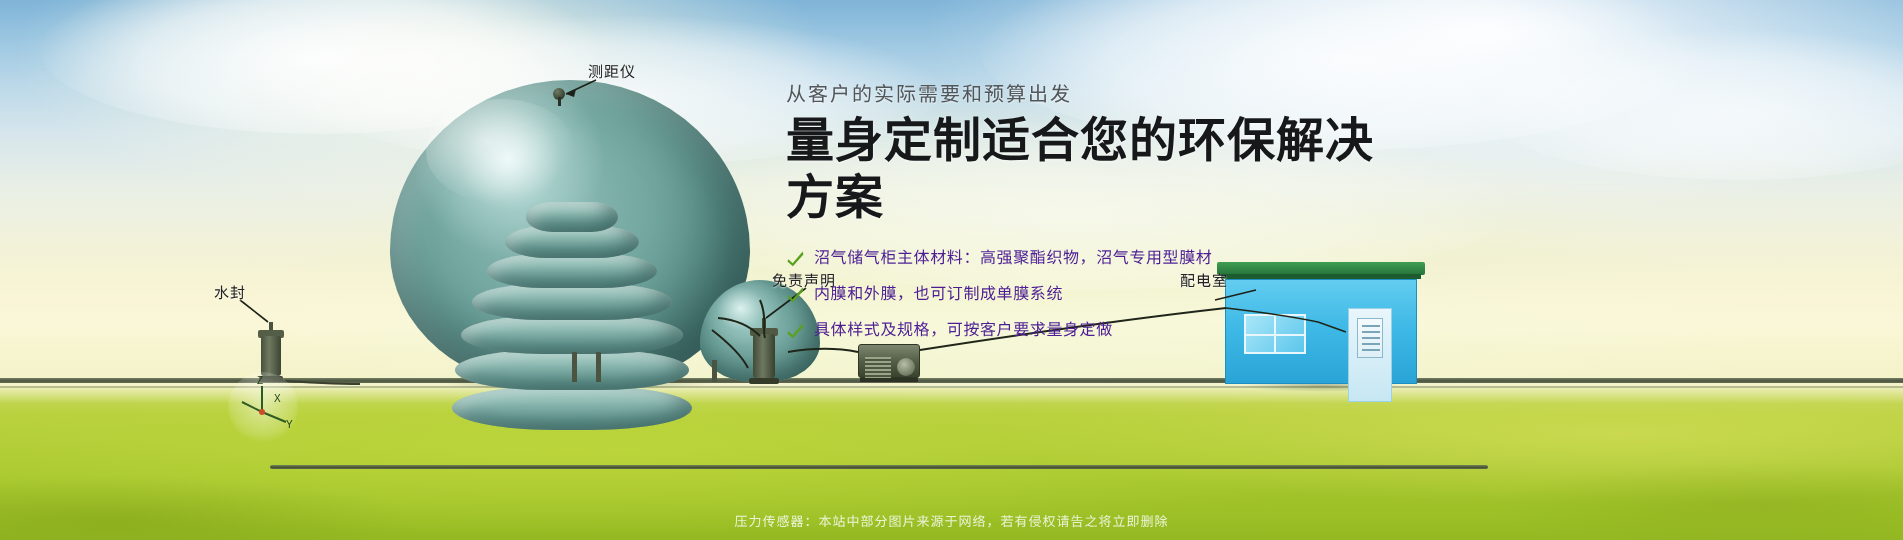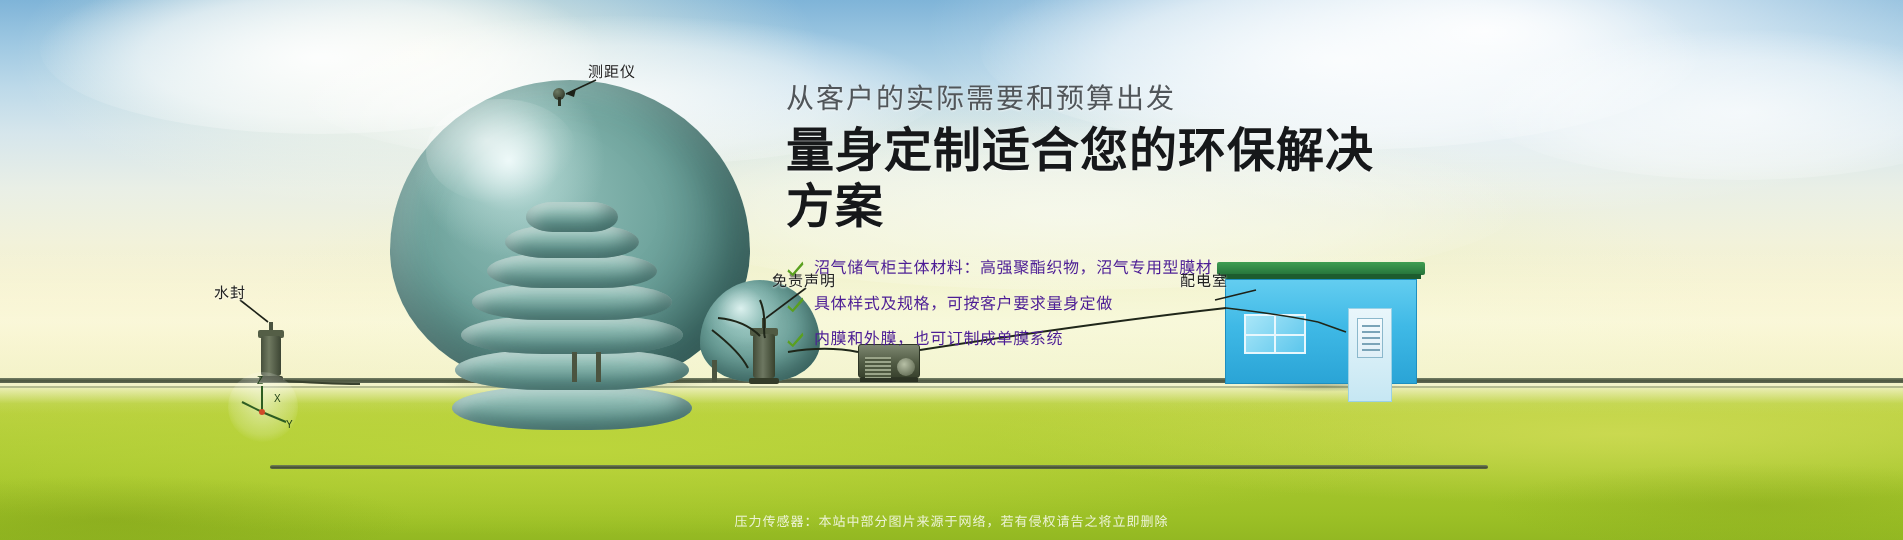--- a/index.html
+++ b/index.html
@@ -218,21 +218,21 @@
   .axis { position:absolute; left:228px; top:372px; width:70px; height:70px; }
   .axis-ring {
     position:absolute; inset:0; border-radius:50%;
     background:radial-gradient(circle at 50% 45%, rgba(255,255,255,.50) 0%, rgba(255,255,255,.16) 60%, rgba(255,255,255,0) 75%);
   }
   .axis svg { position:absolute; left:0; top:0; }
 
   
   .copy { position:absolute; left:786px; top:82px; width:620px; }
   .subtitle {
-    font-size:28px; color:#51565a; letter-spacing:2px; line-height:1.2;
+    font-size:20px; color:#51565a; letter-spacing:2px; line-height:1.2;
     font-weight:400; text-shadow:0 1px 2px rgba(255,255,255,.6);
   }
   .title {
     margin-top:7px; font-size:48px; font-weight:bold; color:#16181a;
     letter-spacing:1px; line-height:1.18;
     text-shadow:0 1px 3px rgba(255,255,255,.55);
   }
   .bullets { margin-top:22px; }
   .bullet { display:flex; align-items:center; margin-bottom:15px; }
   .tick { width:19px; height:19px; margin-right:9px; flex:0 0 19px; }
@@ -383,28 +383,28 @@
           </svg>
         </span>
         <span class="btext">沼气储气柜主体材料：高强聚酯织物，沼气专用型膜材</span>
       </div>
       <div class="bullet">
         <span class="tick">
           <svg width="19" height="19" viewBox="0 0 19 19">
             <path d="M2.5 10.2 L6.6 14.2 L16.6 2.6 L17.4 5.6 L6.9 17.2 L1.4 12.4 Z" fill="#5aa01f"></path>
           </svg>
         </span>
-        <span class="btext">具体样式及规格，可按客户要求量身定做</span>
+        <span class="btext">内膜和外膜，也可订制成单膜系统</span>
       </div>
       <div class="bullet">
         <span class="tick">
           <svg width="19" height="19" viewBox="0 0 19 19">
             <path d="M2.5 10.2 L6.6 14.2 L16.6 2.6 L17.4 5.6 L6.9 17.2 L1.4 12.4 Z" fill="#5aa01f"></path>
           </svg>
         </span>
-        <span class="btext">内膜和外膜，也可订制成单膜系统</span>
+        <span class="btext">具体样式及规格，可按客户要求量身定做</span>
       </div>
     </div>
   </div>
 
   <div class="disclaimer">压力传感器：本站中部分图片来源于网络，若有侵权请告之将立即删除</div>
 
 </div>
 
 </body></html>

